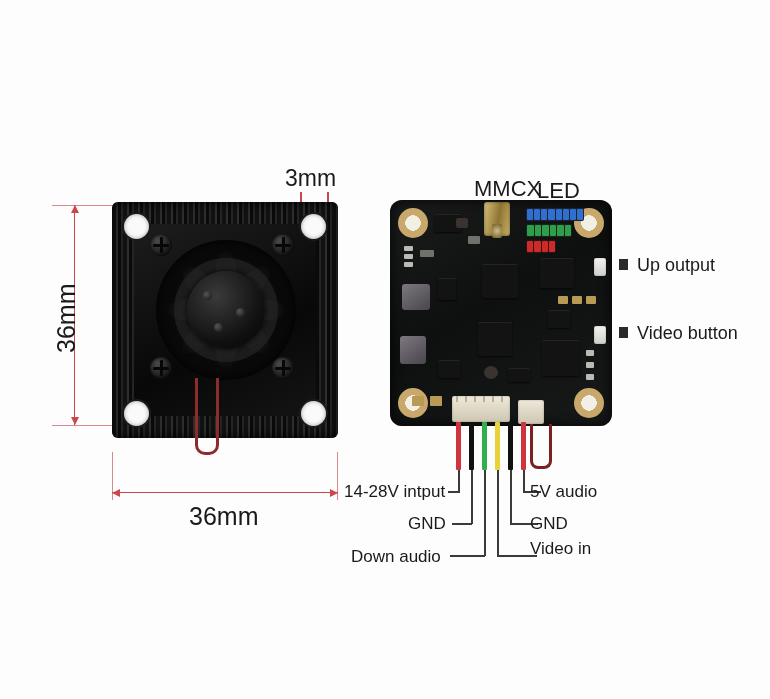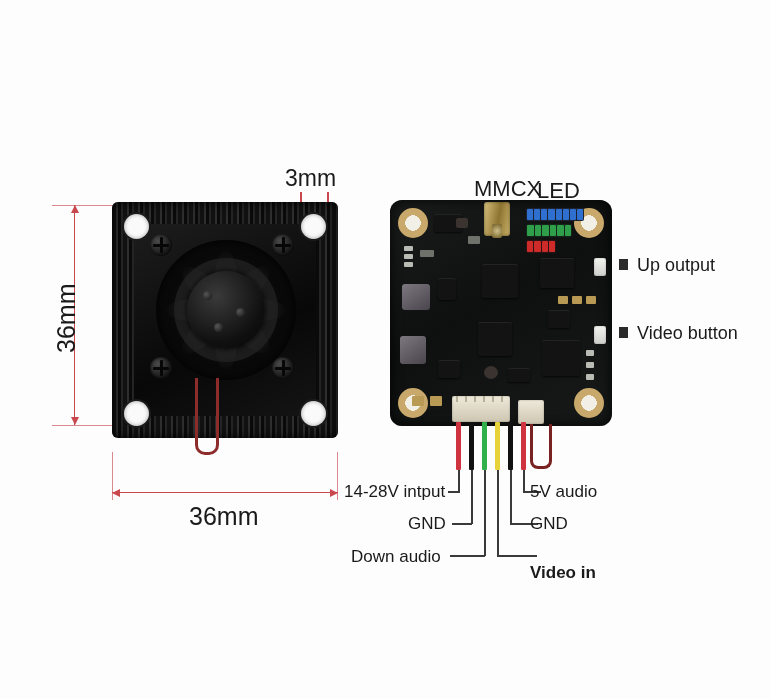--- a/index.html
+++ b/index.html
@@ -300,21 +300,21 @@
   <div class="ld" style="left:523px;top:470px;width:2px;height:22px;"></div>
   <div class="ld" style="left:523px;top:491px;width:18px;height:2px;"></div>
   <div class="lbl" style="left:530px;top:482px;font-size:17px;">5V audio</div>
 
   <div class="ld" style="left:510px;top:470px;width:2px;height:54px;"></div>
   <div class="ld" style="left:510px;top:523px;width:28px;height:2px;"></div>
   <div class="lbl" style="left:530px;top:514px;font-size:17px;">GND</div>
 
   <div class="ld" style="left:497px;top:470px;width:2px;height:86px;"></div>
   <div class="ld" style="left:497px;top:555px;width:40px;height:2px;"></div>
-  <div class="lbl" style="left:530px;top:563px;font-size:17px;font-weight:bold;">Video in</div>
+  <div class="lbl" style="left:530px;top:539px;font-size:17px;">Video in</div>
 
   <div class="sqmark" style="left:619px;top:259px;"></div>
   <div class="lbl" style="left:637px;top:255px;font-size:18px;">Up output</div>
 
   <div class="sqmark" style="left:619px;top:327px;"></div>
   <div class="lbl" style="left:637px;top:323px;font-size:18px;">Video button</div>
 
 </div>
 
 </body></html>

